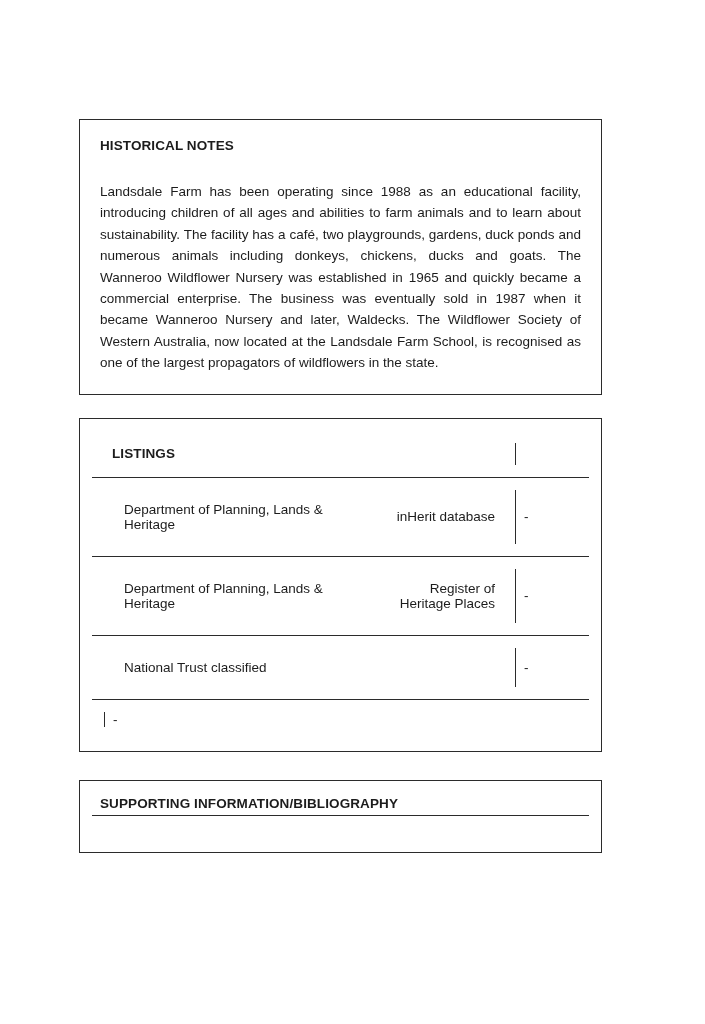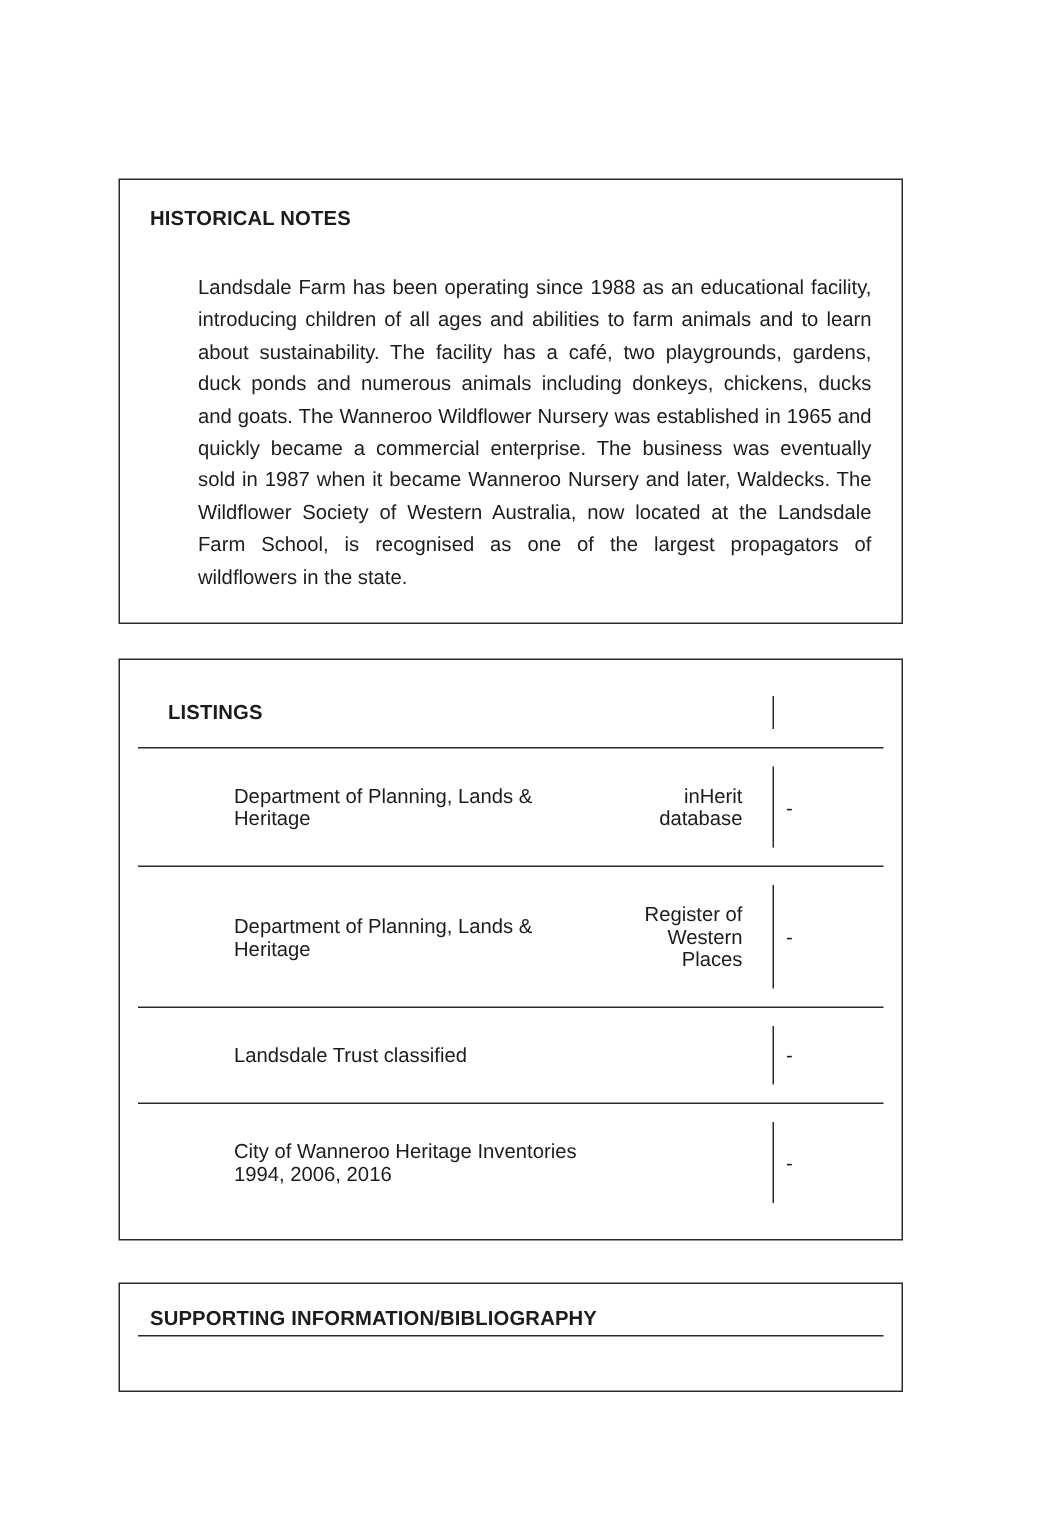--- a/index.html
+++ b/index.html
@@ -34,42 +34,40 @@
     font-weight: bold;
     font-size: 13.5px;
     line-height: 22px;
     letter-spacing: 0.1px;
   }
   .notes-body {
     font-size: 13.5px;
     line-height: 21.4px;
     text-align: justify;
     text-justify: inter-word;
-    margin-left: 32px;
   }
   
   .listings-box { margin-top: 23px; }
   .trow {
     display: flex;
     align-items: stretch;
     min-height: 23px;
   }
   .trow + .trow { border-top: 1px solid #2b2b2b; }
   .trow-header { min-height: 24px; }
   .cell-main {
     flex: 1 1 auto;
     display: flex;
     align-items: center;
     padding: 0 8px;
     font-size: 13.5px;
   }
   .cell-main .org {
     width: 265px;
     flex: 0 0 265px;
-    margin-left: 32px;
   }
   .cell-main .reg { flex: 1 1 auto; text-align: right; }
   .cell-status {
     flex: 0 0 62px;
     border-left: 1px solid #2b2b2b;
     display: flex;
     align-items: center;
     padding: 0 8px;
     font-size: 13.5px;
   }
@@ -108,38 +106,34 @@
         <div class="cell-main">
           <span class="org">Department of Planning, Lands &amp; Heritage</span>
           <span class="reg">inHerit database</span>
         </div>
         <div class="cell-status">-</div>
       </div>
 
       <div class="trow">
         <div class="cell-main">
           <span class="org">Department of Planning, Lands &amp; Heritage</span>
-          <span class="reg">Register of Western Places</span>
+          <span class="reg">Register of Heritage Places</span>
         </div>
         <div class="cell-status">-</div>
       </div>
 
       <div class="trow">
         <div class="cell-main">
-          <span class="org">Landsdale Trust classified</span>
+          <span class="org">National Trust classified</span>
           <span class="reg"></span>
         </div>
         <div class="cell-status">-</div>
       </div>
 
       <div class="trow">
-        <div class="cell-main">
-          <span class="org">City of Wanneroo Heritage Inventories 1994, 2006, 2016</span>
-          <span class="reg"></span>
-        </div>
         <div class="cell-status">-</div>
       </div>
     </div>
 
     <div class="box supporting-box">
       <div class="sup-header section-title">SUPPORTING INFORMATION/BIBLIOGRAPHY</div>
       <div class="sup-empty"></div>
     </div>
 
   </div>

